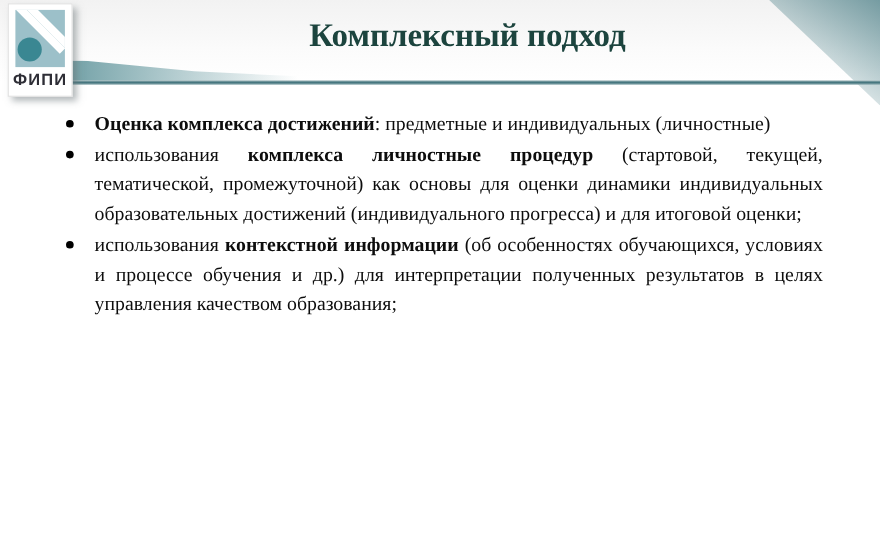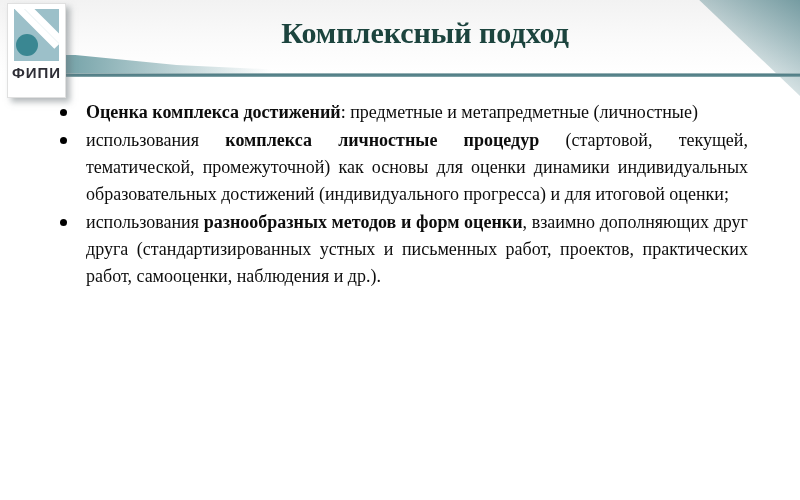--- a/index.html
+++ b/index.html
@@ -28,21 +28,21 @@
     background:linear-gradient(180deg,#b7c9cb 0%, #3f717a 45%, #8fadb1 100%);
   }
   
   .header-swoosh{
     position:absolute;left:64px;top:55px;width:225px;height:19px;
     background:linear-gradient(to right, #74a2a8 0%, rgba(255,255,255,0) 92%);
     clip-path:polygon(0 0, 5% 0, 50% 52%, 100% 80%, 100% 100%, 0 100%);
   }
   
   .logo-box{
-    position:absolute;left:7px;top:3px;width:59px;height:95px;
+    position:absolute;left:7px;top:3px;width:59px;height:85px;
     background:#ffffff;
     border:1px solid #e0e0e0;
     box-shadow:4px 4px 6px rgba(105,115,120,.5);
     box-sizing:border-box;
     z-index:3;
   }
   .logo-graphic{
     position:relative;margin:5px auto 0;width:45px;height:52px;
     background:var(--logo-square,#9cc0c9);
     overflow:hidden;
@@ -112,25 +112,25 @@
       <div class="logo-circle"></div>
     </div>
     <div class="logo-text">ФИПИ</div>
   </div>
 
   <div class="slide-title">Комплексный подход</div>
 
   <div class="content">
     <ul class="bullet-list">
       <li>
-        <span class="seg-pre"></span><span class="seg-bold">Оценка комплекса достижений</span><span class="seg-post">: предметные и метапредметные (личностные)</span>
+        <span class="seg-pre"></span><span class="seg-bold">Оценка комплекса достижений</span><span class="seg-post">: предметные и индивидуальных (личностные)</span>
       </li>
       <li>
         <span class="seg-pre">использования </span><span class="seg-bold">комплекса личностные процедур</span><span class="seg-post"> (стартовой, текущей, тематической, промежуточной) как основы для оценки динамики индивидуальных образовательных достижений (индивидуального прогресса) и для итоговой оценки;</span>
       </li>
       <li>
-        <span class="seg-pre">использования </span><span class="seg-bold">разнообразных методов и форм оценки</span><span class="seg-post">, взаимно дополняющих друг друга (стандартизированных устных и письменных работ, проектов, практических работ, самооценки, наблюдения и др.).</span>
+        <span class="seg-pre">использования </span><span class="seg-bold">контекстной информации</span><span class="seg-post"> (об особенностях обучающихся, условиях и процессе обучения и др.) для интерпретации полученных результатов в целях управления качеством образования;</span>
       </li>
     </ul>
   </div>
 
 
 </div>
 
 </body></html>

